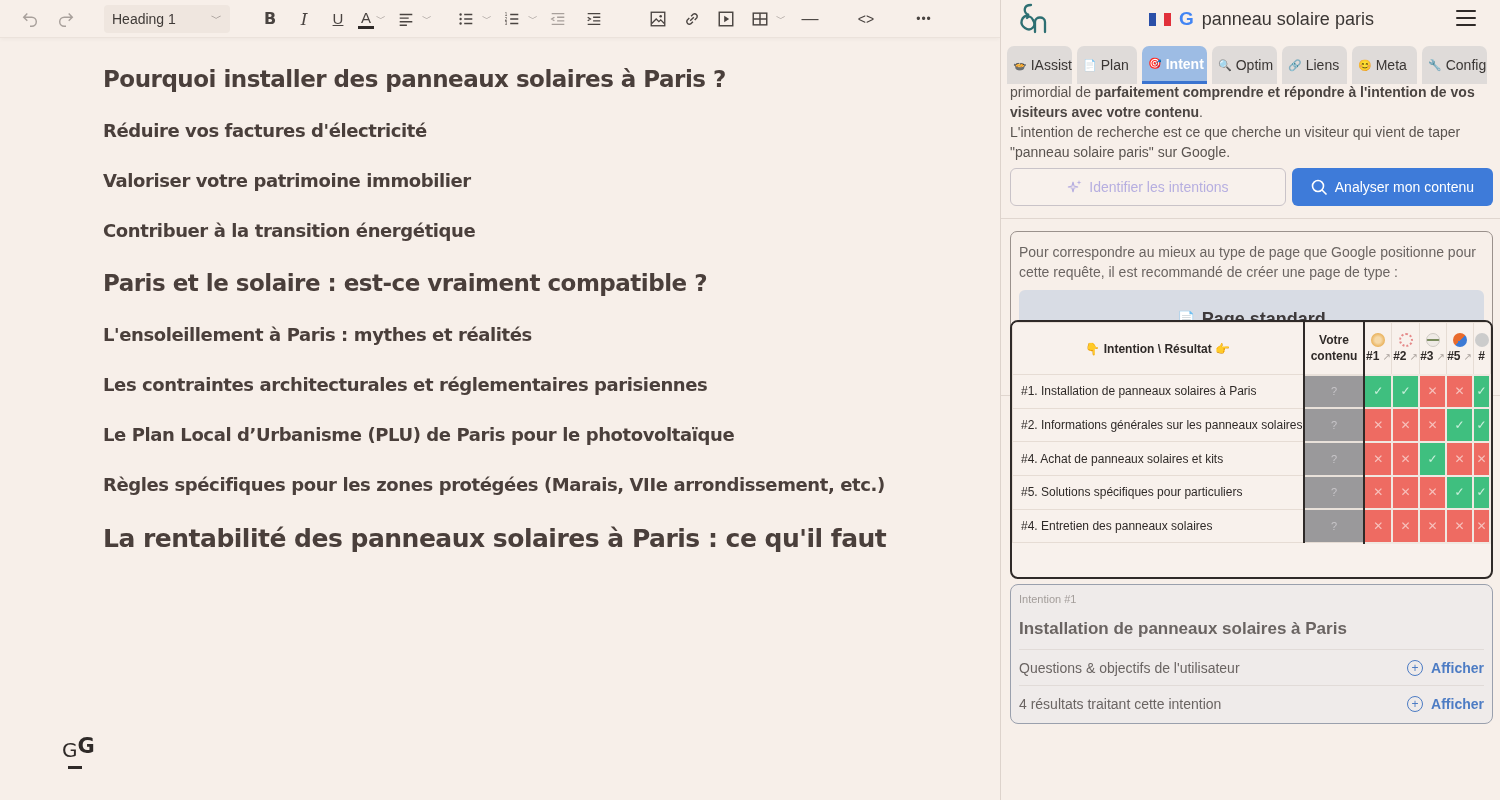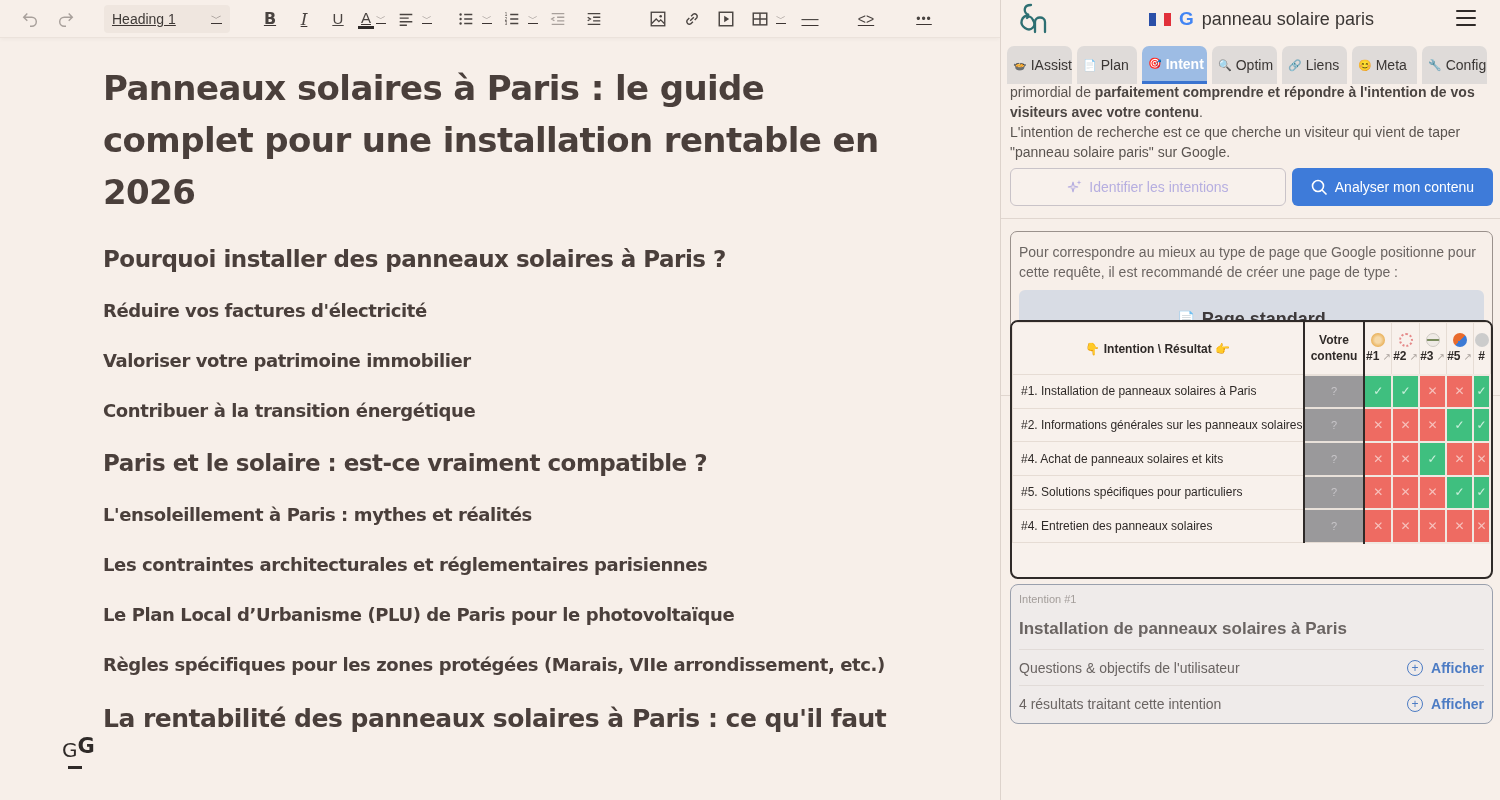--- a/index.html
+++ b/index.html
@@ -1,17 +1,17 @@
 <!DOCTYPE html>
 <html><head>
 <meta charset="utf-8">
 <style>
   * { box-sizing: border-box; margin: 0; padding: 0; }
   html, body { width: 1500px; height: 800px; overflow: hidden; background: #f7efe9; font-family: "Liberation Sans", sans-serif; color: #3d3533; }
-  .app { display: flex; width: 1500px; height: 800px; text-decoration: underline; }
+  .app { display: flex; width: 1500px; height: 800px; }
 
   
   .editor { width: 1000px; height: 800px; position: relative; background: #f7efe9; overflow: hidden; }
   .toolbar { height: 38px; display: flex; align-items: center; padding-left: 16px; border-bottom: 1px solid #ebe2db; background: #f7efe9; box-shadow: 0 2px 4px rgba(0,0,0,0.03); }
   .tb-btn { display: inline-flex; align-items: center; justify-content: center; height: 28px; min-width: 28px; color: #4a4441; font-size: 17px; cursor: pointer; }
   .tb-btn.dim { color: #a8a09b; }
   .tb-chev { font-size: 10px; color: #9b9490; margin-left: 2px; margin-right: 6px; }
   .style-select { width: 126px; height: 28px; background: #efe6df; border-radius: 4px; display: flex; align-items: center; justify-content: space-between; padding: 0 8px; font-size: 14px; color: #3f3a37; margin: 0 26px 0 24px; }
   .style-select .chev { font-size: 11px; color: #8c8581; }
   .sep { width: 14px; }
@@ -167,21 +167,20 @@
             <path d="M2.5 10H17.5M10 3.5V16.5" stroke="#4a4441" stroke-width="1.6"></path>
           </svg>
       </span>
       <span class="tb-chev">﹀</span>
       <span class="tb-btn" style="margin-left:4px">—</span>
       <span class="tb-btn" style="margin-left:28px;font-size:14px">&lt;&gt;</span>
       <span class="tb-btn" style="margin-left:30px;font-size:12px;letter-spacing:1px">•••</span>
     </div>
 
     <div class="doc">
-      <h1>Panneaux solaires à Paris : le guide complet pour une installation rentable en 2026</h1>
       <h2>Pourquoi installer des panneaux solaires à Paris ?</h2>
       <h3>Réduire vos factures d'électricité</h3>
       <h3>Valoriser votre patrimoine immobilier</h3>
       <h3>Contribuer à la transition énergétique</h3>
       <h2>Paris et le solaire : est-ce vraiment compatible ?</h2>
       <h3>L'ensoleillement à Paris : mythes et réalités</h3>
       <h3>Les contraintes architecturales et réglementaires parisiennes</h3>
       <h3>Le Plan Local d’Urbanisme (PLU) de Paris pour le photovoltaïque</h3>
       <h3 style="margin-bottom:22px">Règles spécifiques pour les zones protégées (Marais, VIIe arrondissement, etc.)</h3>
       <h2 style="font-size:25px">La rentabilité des panneaux solaires à Paris : ce qu'il faut</h2>

